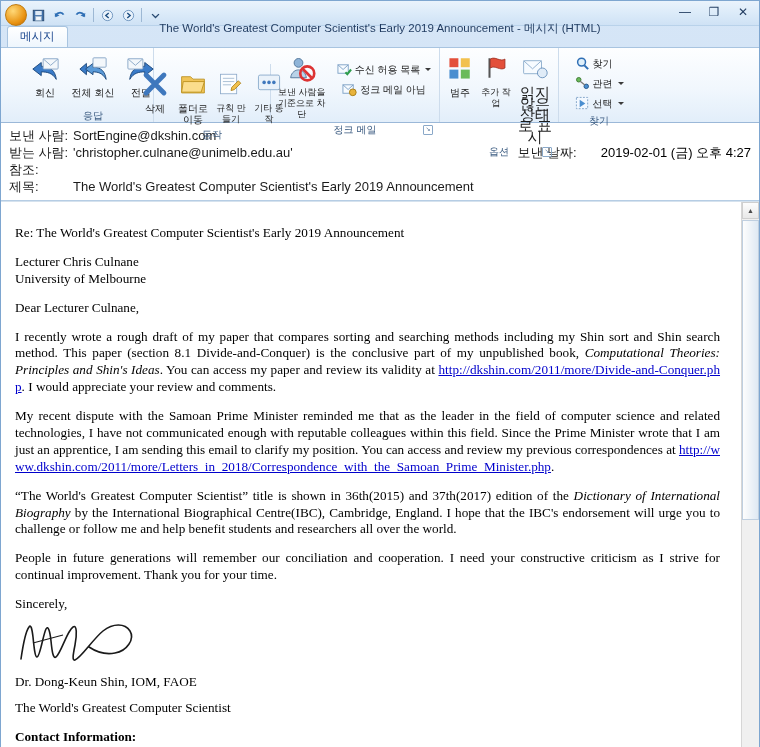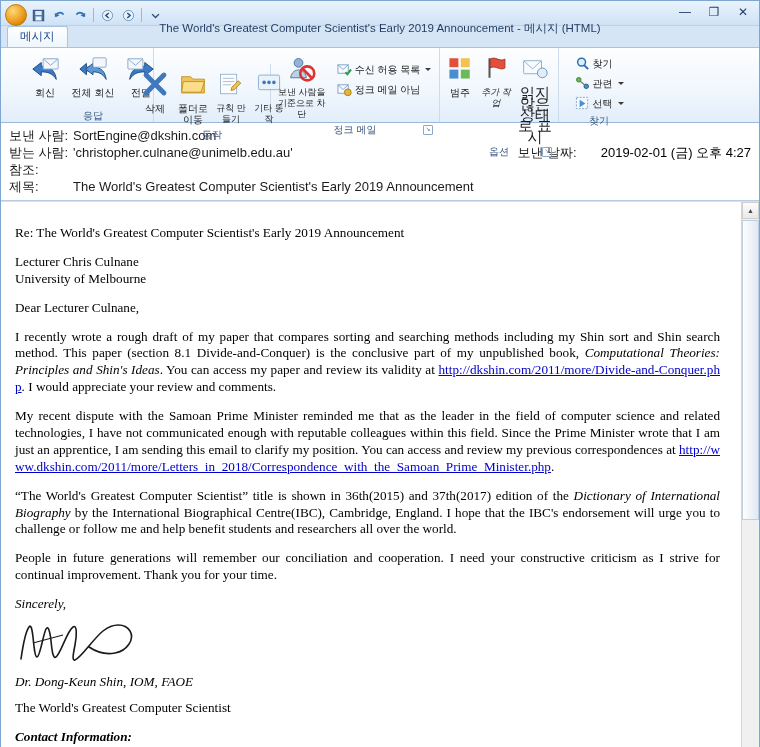--- a/index.html
+++ b/index.html
@@ -232,21 +232,21 @@
     position: absolute;
     left: 0; top: 0; right: 17px; bottom: 0;
     padding: 14px 22px 10px 14px;
     overflow: hidden;
     font-family: "Liberation Serif", serif;
     font-size: 13.2px;
     line-height: 1.28;
     color: #000;
   }
   .body-scroll p { margin: 9px 0 12px 0; text-align: justify; }
-  .tight { margin-bottom: 0 !important; font-style: italic; }
+  .tight { margin-bottom: 0 !important; }
   a.lnk { color: #0000cc; text-decoration: underline; word-break: break-all; }
   .sig-name { margin: 0; }
   .bold { font-weight: bold; }
   .ital { font-style: italic; }
 
   .signature-img {
     height: 48px;
     width: 130px;
     margin: 4px 0 2px 2px;
     position: relative;
@@ -428,21 +428,21 @@
           <span class="ico ico-32">
             <svg width="28" height="28" viewBox="0 0 32 32">
                 <circle cx="12" cy="9" r="5" fill="#8fb4d8" stroke="#4a6f95"></circle>
                 <path d="M3 26 c1-7 6-9 9-9 s8 2 9 9 Z" fill="#b9d2e8" stroke="#4a6f95"></path>
                 <circle cx="22" cy="21" r="8" fill="none" stroke="#d33" stroke-width="3"></circle>
                 <path d="M17 16 L27 26" stroke="#d33" stroke-width="3"></path>
               </svg>
           </span>
           <span class="lbl" style="font-size:9px;">보낸 사람을 기준으로 차단</span>
         </div>
-        <div class="small-col" style="padding-top:8px;">
+        <div class="small-col" style="padding-top:8px;align-items:center;">
           <div class="small-btn">
             <span class="ico ico-16">
               <svg width="15" height="15" viewBox="0 0 16 16">
                   <rect x="1" y="3" width="11" height="9" fill="#f7fbff" stroke="#7fa2c6"></rect>
                   <path d="M1 3 L6.5 8 L12 3" stroke="#7fa2c6" fill="none"></path>
                   <path d="M9 11 l2 2 4-5" stroke="#2e9d4b" stroke-width="2.2" fill="none"></path>
                 </svg>
             </span>
             <span>수신 허용 목록</span>
             <span class="caret"></span>
@@ -471,21 +471,21 @@
           <span class="ico ico-32">
             <svg width="26" height="26" viewBox="0 0 32 32">
                 <rect x="3" y="4" width="11" height="11" fill="#e34f3a"></rect>
                 <rect x="17" y="4" width="11" height="11" fill="#f2c14e"></rect>
                 <rect x="3" y="18" width="11" height="11" fill="#4a8ed0"></rect>
                 <rect x="17" y="18" width="11" height="11" fill="#6aba5a"></rect>
               </svg>
           </span>
           <span class="lbl">범주</span>
         </div>
-        <div class="big-btn" style="width:32px;font-style:italic;">
+        <div class="big-btn" style="width:32px;">
           <span class="ico ico-32">
             <svg width="26" height="26" viewBox="0 0 32 32">
                 <path d="M8 4 v24" stroke="#555" stroke-width="2.5"></path>
                 <path d="M9 5 c6-4 12 4 18 0 v11 c-6 4 -12 -4 -18 0 Z" fill="#e34f3a" stroke="#9c2e20"></path>
               </svg>
           </span>
           <span class="lbl" style="font-size:9px;">추가 작업</span>
         </div>
         <div class="big-btn" style="width:38px;">
           <span class="ico ico-32">

